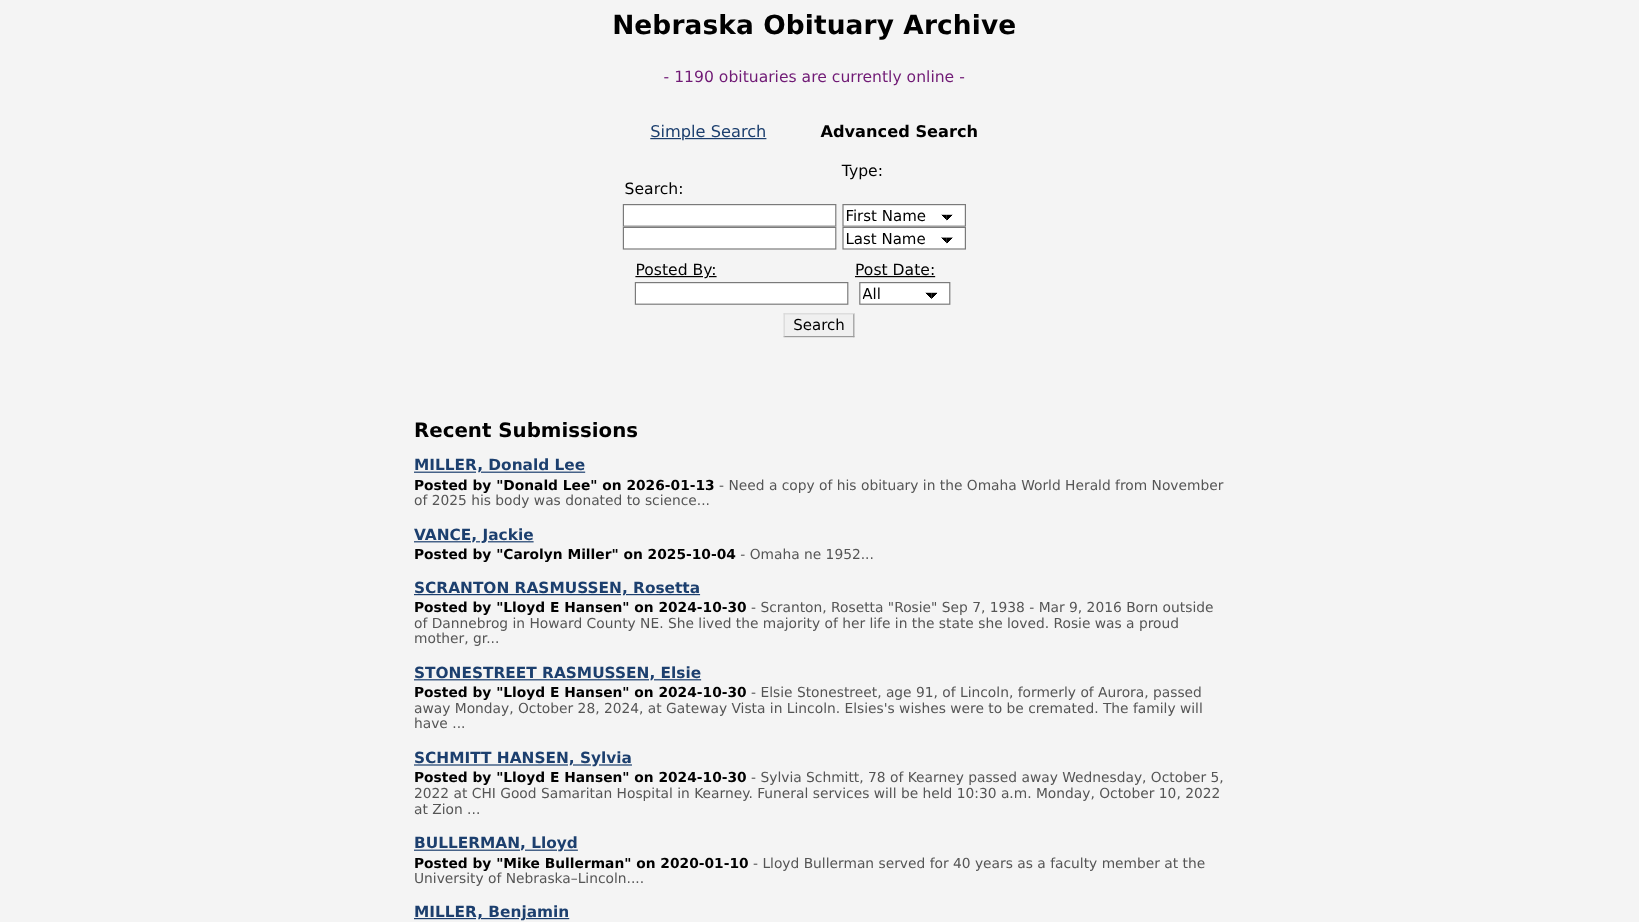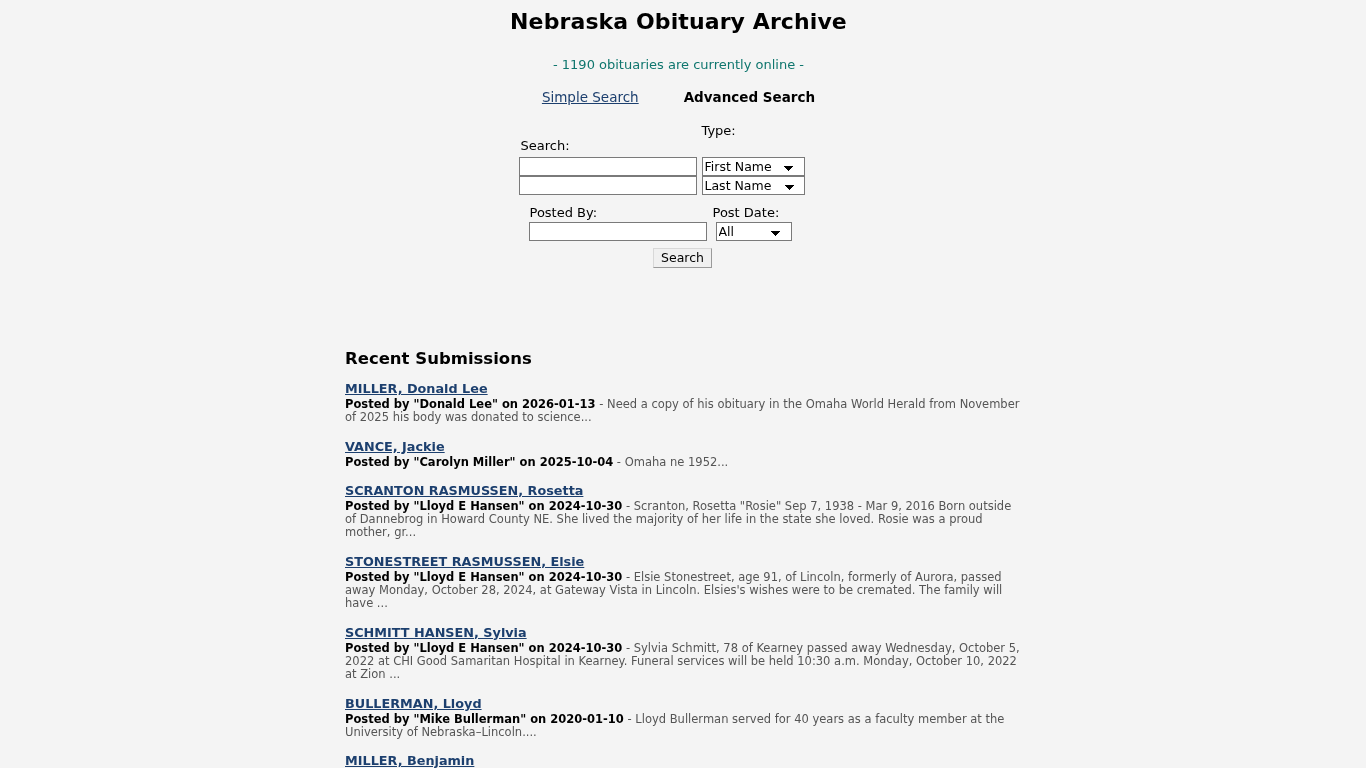--- a/index.html
+++ b/index.html
@@ -29,38 +29,38 @@
     font-weight: bold;
     margin: 0;
     padding-top: 9px;
     letter-spacing: 0.1px;
     color: #000;
   }
   .count-line {
     text-align: center;
     font-size: 13px;
     margin-top: 23px;
-    color: #0f766e;
+    color: #701a75;
   }
   .top-links {
     text-align: center;
     margin-top: 14px;
     font-size: 13px;
   }
   .top-links a { margin: 0 24px; }
 
   a {
     color: #1c3f6e;
     text-decoration: underline;
   }
 
   
   .mode-tabs {
     text-align: center;
-    margin-top: 17px;
+    margin-top: 30px;
     font-size: 13.5px;
   }
   .mode-tabs .mode-link { margin-right: 45px; }
   .mode-tabs .mode-current {
     font-weight: bold;
     color: #000;
   }
 
   
   .search-form {
@@ -114,20 +114,21 @@
     background-size: 5px 5px, 5px 5px;
     background-repeat: no-repeat;
   }
   .row-gap { margin-top: 4px; }
 
   .lbl-row2 {
     display: flex;
     font-size: 13px;
     margin-top: 10px;
     margin-bottom: 2px;
+    text-decoration: underline;
   }
   .lbl-postedby { width: 182px; padding-left: 11px; }
   .lbl-postdate { width: 110px; padding-left: 1px; }
 
   .txt-postedby {
     width: 172px;
     height: 15px;
     font-family: "DejaVu Sans", sans-serif;
     font-size: 12px;
     border: 1px solid #7a7a7a;

